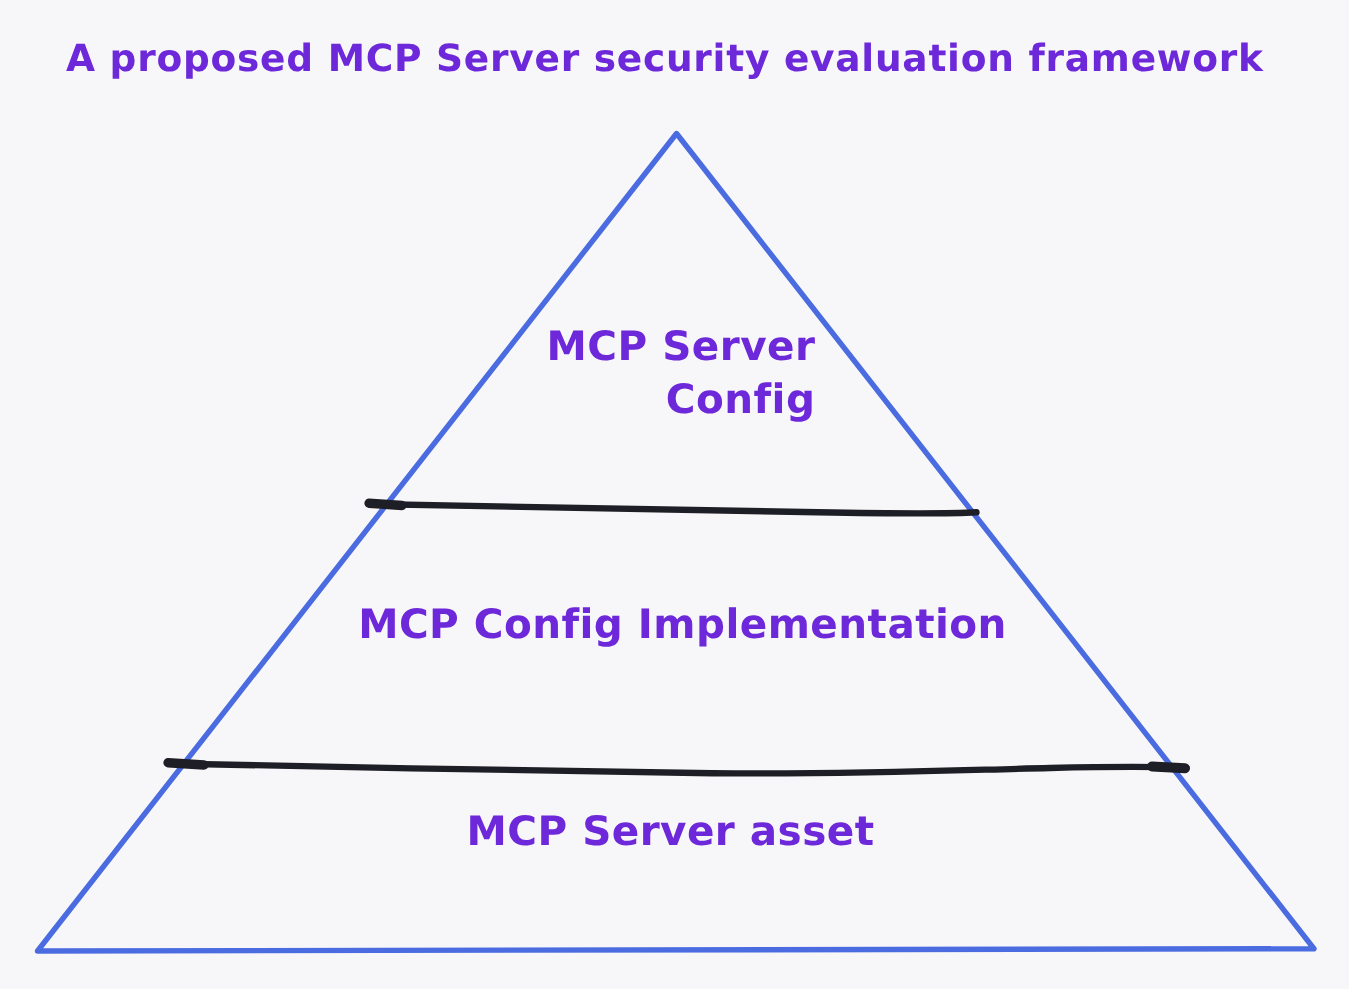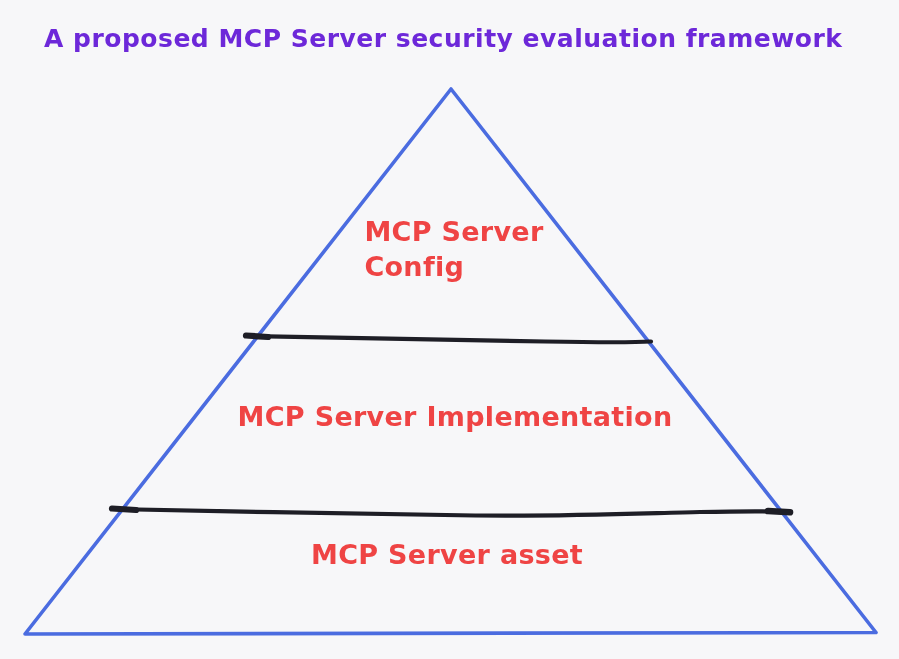--- a/index.html
+++ b/index.html
@@ -28,23 +28,23 @@
   .shapes {
     position: absolute;
     left: 0;
     top: 0;
   }
   .level-label {
     position: absolute;
     transform: translateX(-50%);
     font-size: 27px;
     font-weight: bold;
-    color: #ef4444;
+    color: #6d28d9;
     letter-spacing: 0.3px;
-    text-align: left;
+    text-align: right;
     white-space: pre-line;
     line-height: 35px;
   }
   .level-label.top    { left: 454px; top: 214px; }
   .level-label.middle { left: 455px; top: 399px; }
   .level-label.bottom { left: 447px; top: 537px; }
 </style>
 </head>
 <body>
 
@@ -60,17 +60,17 @@
     <path d="M246,335.5 l22,1.5" fill="none" stroke="#1e1e26" stroke-width="6.2" stroke-linecap="round"></path>
 
     <path d="M112,509 C230,511 360,514.5 475,515.5 C575,516.5 650,513 700,512 C745,511 772,511 791,512" fill="none" stroke="#1e1e26" stroke-width="4.2" stroke-linecap="round"></path>
     <path d="M112,508.5 l24,1.5" fill="none" stroke="#1e1e26" stroke-width="6.2" stroke-linecap="round"></path>
     <path d="M768,511 l22,1.2" fill="none" stroke="#1e1e26" stroke-width="6.6" stroke-linecap="round"></path>
   </svg>
 
   <div class="level-label top">MCP Server
 Config</div>
 
-  <div class="level-label middle">MCP Server Implementation</div>
+  <div class="level-label middle">MCP Config Implementation</div>
 
   <div class="level-label bottom">MCP Server asset</div>
 
 </div>
 
 </body></html>

